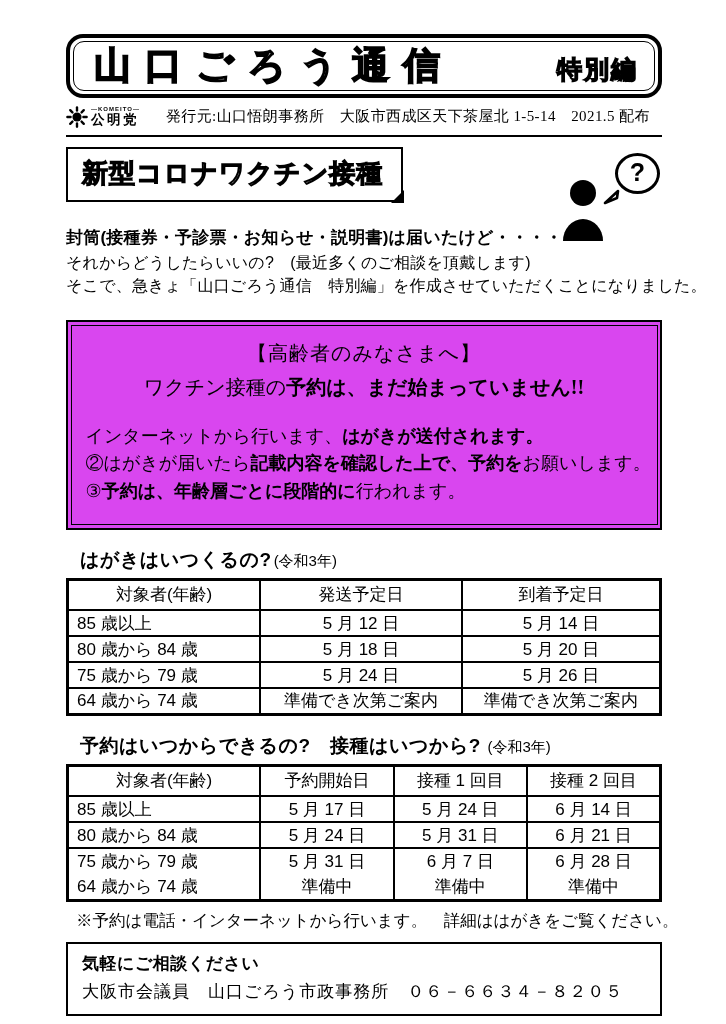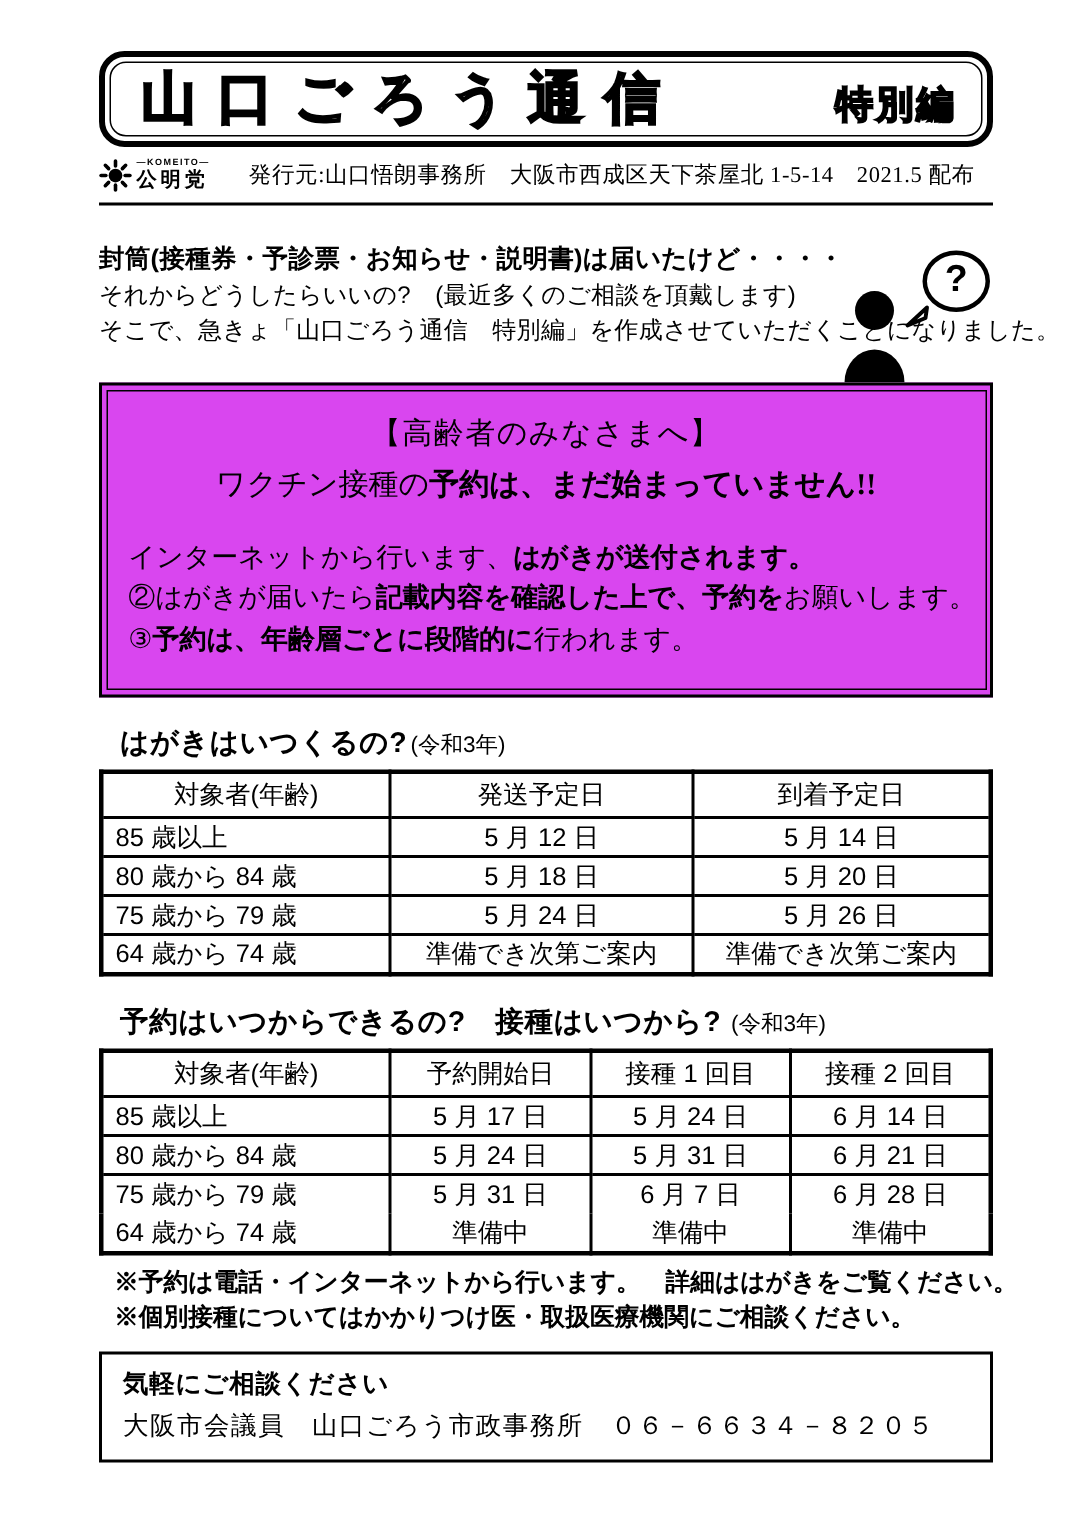--- a/index.html
+++ b/index.html
@@ -158,21 +158,21 @@
     overflow: hidden;
   }
   .sched-table th { height: 31px; }
   .sched-table td { height: 26px; }
   .sched-table td:first-child { text-align: left; padding-left: 8px; }
   tr.m-top td { border-bottom: none; }
   tr.m-bottom td { border-top: none; }
 
   
   .notes { margin-top: 7px; padding-left: 10px; font-size: 16.5px; line-height: 1.42; }
-  .note-line { white-space: nowrap; font-weight: bold; }
+  .note-line { white-space: nowrap; }
   .contact-box { margin-top: 10px; border: 2px solid #000; padding: 8px 14px 11px; }
   .contact-line1 { font-size: 17px; font-weight: bold; letter-spacing: 0.5px; }
   .contact-line2 {
     font-family: "Liberation Serif", serif;
     font-size: 17px;
     margin-top: 5px;
     letter-spacing: 1px;
     white-space: nowrap;
   }
 </style>
@@ -206,20 +206,24 @@
       <div class="logo-text">
         <span class="logo-romaji">—KOMEITO—</span>
         <span class="logo-name">公明党</span>
       </div>
     </div>
     <div class="pub-text">発行元:山口悟朗事務所　大阪市西成区天下茶屋北 1-5-14　2021.5 配布</div>
   </div>
   <hr class="header-rule">
 
   <div class="intro-section">
+    <div class="badge">
+      <span class="badge-label">新型コロナワクチン接種</span>
+      <span class="badge-fold"></span>
+    </div>
 
     <div class="person-cluster">
       <div class="bubble">
         <span class="bubble-q">?</span>
       </div>
       <span class="bubble-tail">
         <svg width="18" height="16" viewBox="0 0 18 16">
           <path d="M16 2 L3 14 L15 9 Z" fill="#fff" stroke="#000" stroke-width="2.6" stroke-linejoin="round"></path>
         </svg>
       </span>
@@ -337,21 +341,20 @@
         <td>64 歳から 74 歳</td>
         <td>準備中</td>
         <td>準備中</td>
         <td>準備中</td>
       </tr>
     </tbody>
   </table>
 
   <div class="notes">
     <div class="note-line">※予約は電話・インターネットから行います。　詳細ははがきをご覧ください。</div>
-    <div class="note-line">※個別接種についてはかかりつけ医・取扱医療機関にご相談ください。</div>
   </div>
 
   <div class="contact-box">
     <div class="contact-line1">気軽にご相談ください</div>
     <div class="contact-line2">大阪市会議員　山口ごろう市政事務所　０６－６６３４－８２０５</div>
   </div>
 
 </div>
 
 </body></html>

